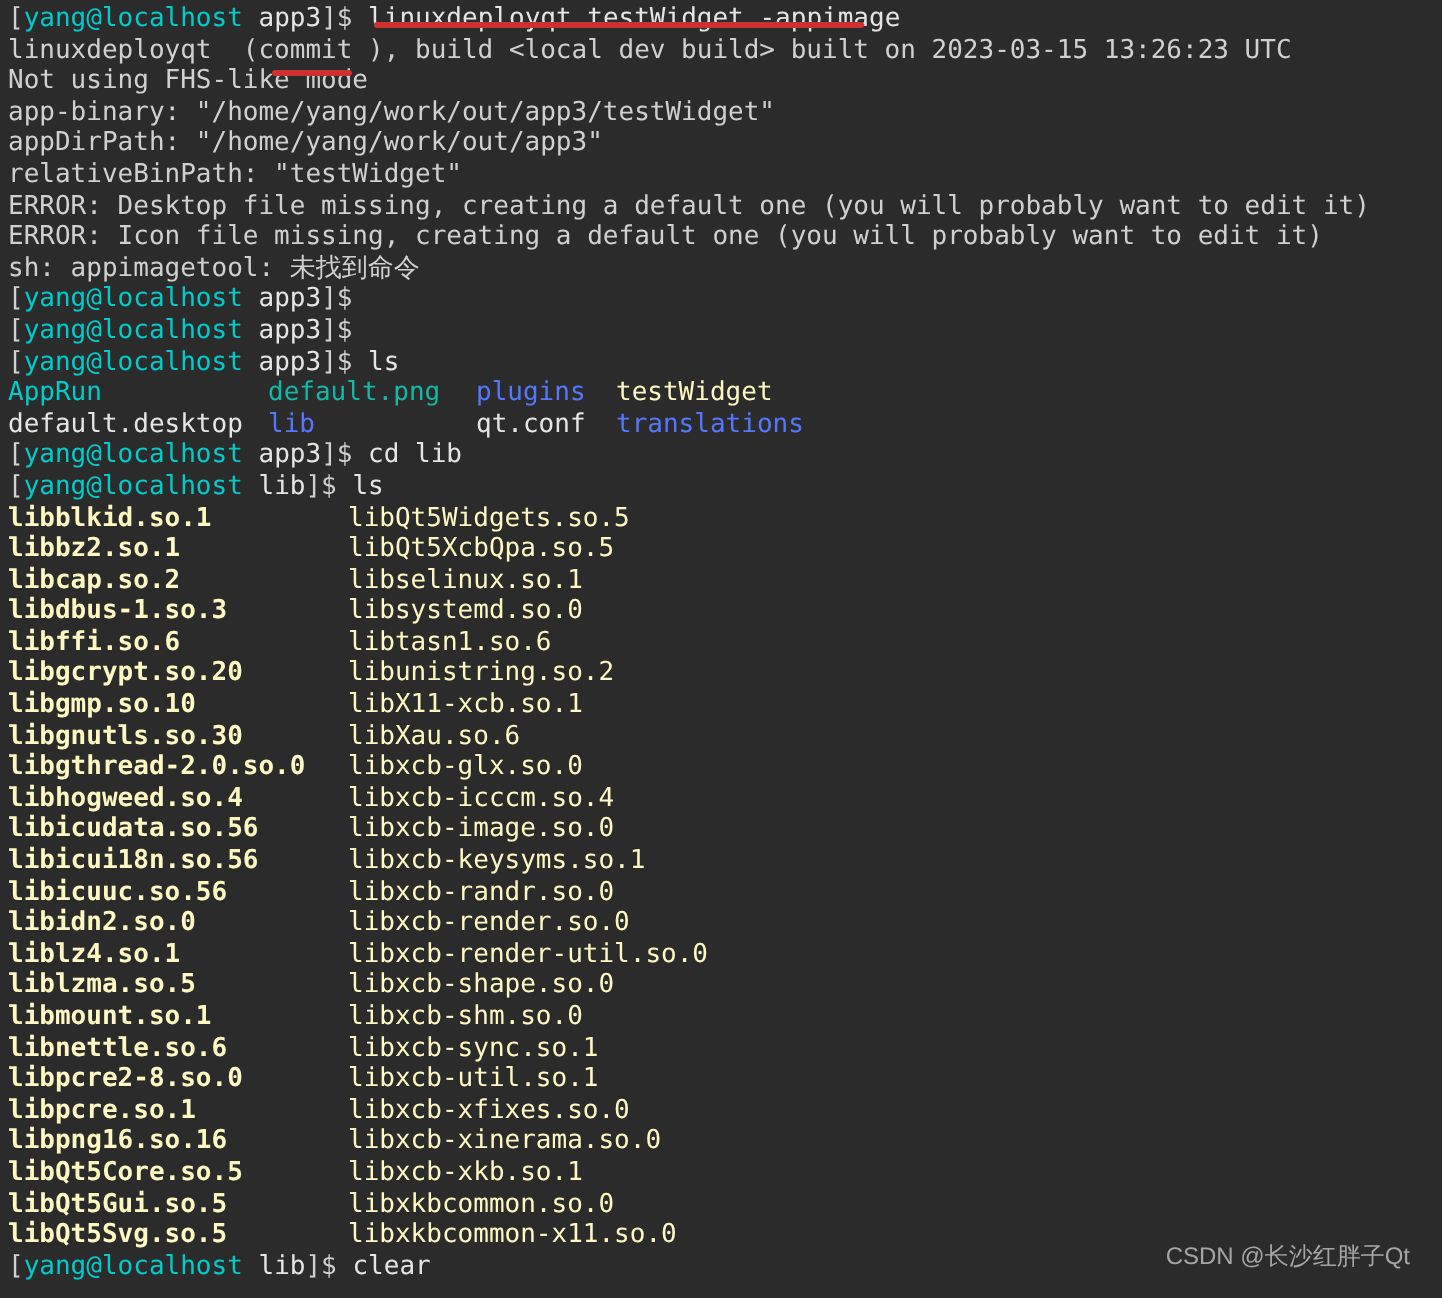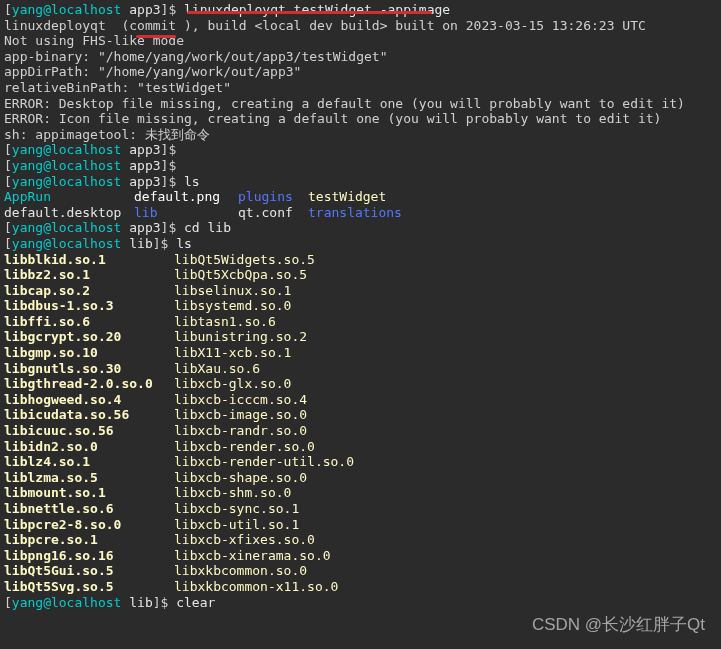--- a/index.html
+++ b/index.html
@@ -14,35 +14,35 @@
       overflow: hidden;
       position: relative;
       padding: 2px 4px;
     }
     .line { white-space: pre; }
     .prompt-bracket { color: #d0d0d0; }
     .cyan { color: #00cccc; }
     .white { color: #e5e5e5; }
     .green { color: #fef9c3; }
     .blue { color: #5577ff; }
-    .magenta { color: #ffffff; }
+    .magenta { color: #14b8a6; }
     .underline-red {
       position: absolute;
       height: 3px;
       background: #cc3030;
       border-radius: 2px;
     }
     .underline1 { top: 11px; left: 187px; width: 245px; }
     .underline2 { top: 35px; left: 136px; width: 40px; }
     .watermark {
       position: absolute;
       bottom: 14px;
       right: 16px;
       color: #bbb;
-      font-size: 17px;
+      font-size: 12px;
       font-family: Arial, sans-serif;
       opacity: 0.85;
     }
     .ls-row { display: block; white-space: pre; }
     .col1 { display: inline-block; width: 170px; font-weight: bold; }
     .col2 { display: inline-block; }
     .colA { display: inline-block; width: 130px; }
     .colB { display: inline-block; width: 104px; }
     .colC { display: inline-block; width: 70px; }
     .colD { display: inline-block; }
@@ -81,29 +81,31 @@
       <div class="ls-row"><span class="col1 green">libbz2.so.1</span><span class="col2 green">libQt5XcbQpa.so.5</span></div>
       <div class="ls-row"><span class="col1 green">libcap.so.2</span><span class="col2 green">libselinux.so.1</span></div>
       <div class="ls-row"><span class="col1 green">libdbus-1.so.3</span><span class="col2 green">libsystemd.so.0</span></div>
       <div class="ls-row"><span class="col1 green">libffi.so.6</span><span class="col2 green">libtasn1.so.6</span></div>
       <div class="ls-row"><span class="col1 green">libgcrypt.so.20</span><span class="col2 green">libunistring.so.2</span></div>
       <div class="ls-row"><span class="col1 green">libgmp.so.10</span><span class="col2 green">libX11-xcb.so.1</span></div>
       <div class="ls-row"><span class="col1 green">libgnutls.so.30</span><span class="col2 green">libXau.so.6</span></div>
       <div class="ls-row"><span class="col1 green">libgthread-2.0.so.0</span><span class="col2 green">libxcb-glx.so.0</span></div>
       <div class="ls-row"><span class="col1 green">libhogweed.so.4</span><span class="col2 green">libxcb-icccm.so.4</span></div>
       <div class="ls-row"><span class="col1 green">libicudata.so.56</span><span class="col2 green">libxcb-image.so.0</span></div>
+      <div class="ls-row"><span class="col1 green">libicui18n.so.56</span><span class="col2 green">libxcb-keysyms.so.1</span></div>
       <div class="ls-row"><span class="col1 green">libicuuc.so.56</span><span class="col2 green">libxcb-randr.so.0</span></div>
       <div class="ls-row"><span class="col1 green">libidn2.so.0</span><span class="col2 green">libxcb-render.so.0</span></div>
       <div class="ls-row"><span class="col1 green">liblz4.so.1</span><span class="col2 green">libxcb-render-util.so.0</span></div>
       <div class="ls-row"><span class="col1 green">liblzma.so.5</span><span class="col2 green">libxcb-shape.so.0</span></div>
       <div class="ls-row"><span class="col1 green">libmount.so.1</span><span class="col2 green">libxcb-shm.so.0</span></div>
       <div class="ls-row"><span class="col1 green">libnettle.so.6</span><span class="col2 green">libxcb-sync.so.1</span></div>
       <div class="ls-row"><span class="col1 green">libpcre2-8.so.0</span><span class="col2 green">libxcb-util.so.1</span></div>
       <div class="ls-row"><span class="col1 green">libpcre.so.1</span><span class="col2 green">libxcb-xfixes.so.0</span></div>
       <div class="ls-row"><span class="col1 green">libpng16.so.16</span><span class="col2 green">libxcb-xinerama.so.0</span></div>
+      <div class="ls-row"><span class="col1 green">libQt5Core.so.5</span><span class="col2 green">libxcb-xkb.so.1</span></div>
       <div class="ls-row"><span class="col1 green">libQt5Gui.so.5</span><span class="col2 green">libxkbcommon.so.0</span></div>
       <div class="ls-row"><span class="col1 green">libQt5Svg.so.5</span><span class="col2 green">libxkbcommon-x11.so.0</span></div>
     </div>
 
 <div class="line"><span class="prompt-bracket">[</span><span class="cyan">yang</span><span class="cyan">@</span><span class="cyan">localhost</span> <span class="white">lib</span><span class="prompt-bracket">]$ </span><span class="white">clear</span></div>
 
 </div>
 
 <div class="watermark">CSDN @长沙红胖子Qt</div>
 

